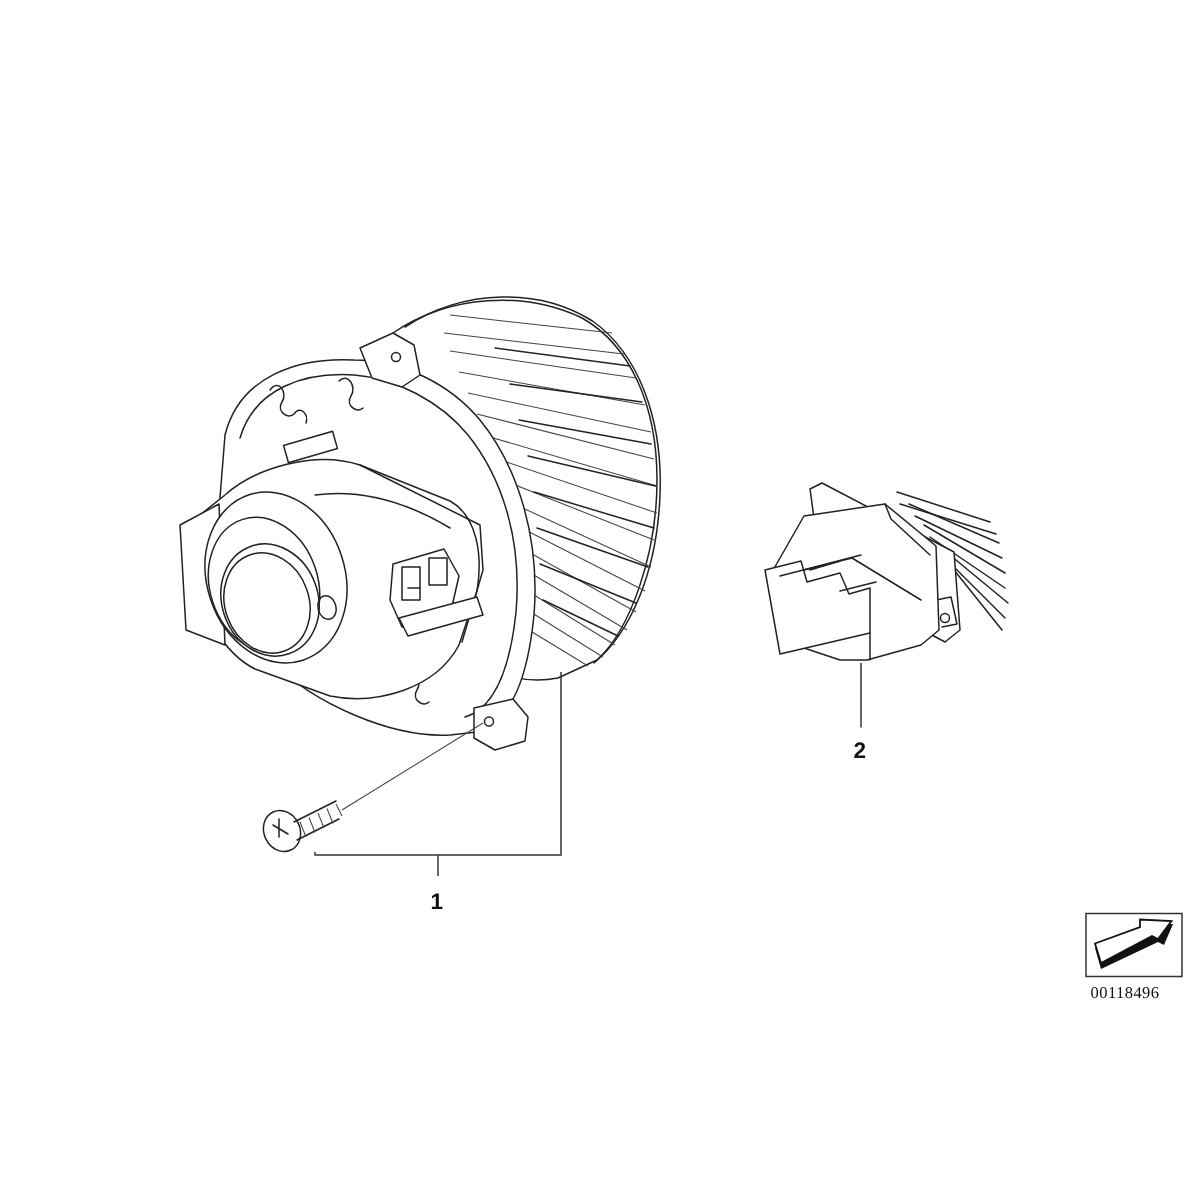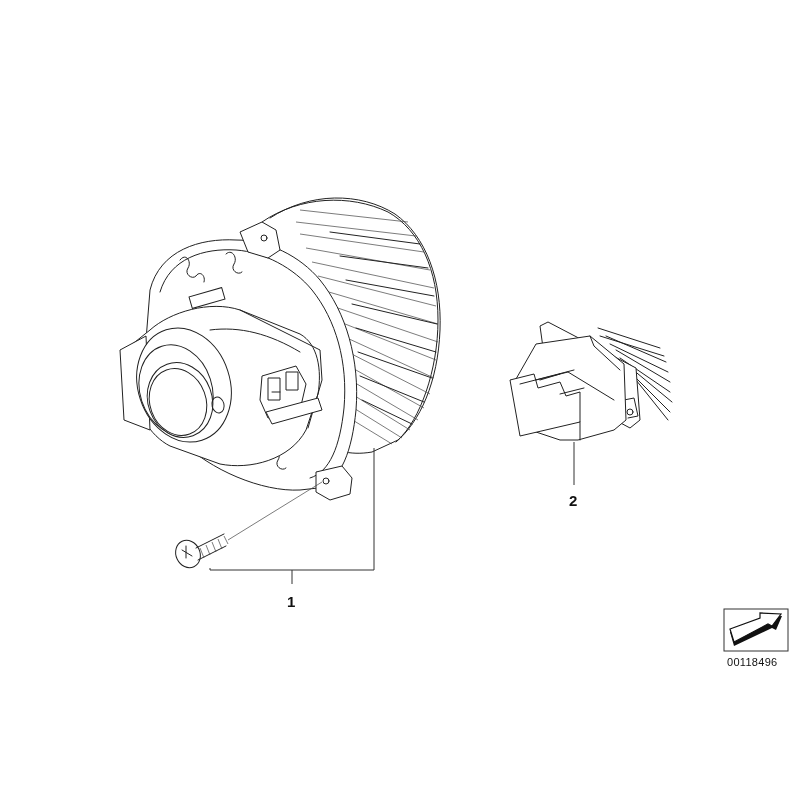--- a/index.html
+++ b/index.html
@@ -1,21 +1,21 @@
 <!DOCTYPE html>
 <html><head>
   <meta charset="utf-8">
   <style>
     html, body { margin: 0; padding: 0; background: #ffffff; }
     body { width: 800px; height: 800px; position: relative; overflow: hidden;
            font-family: "Liberation Sans", sans-serif; }
     .canvas { position: absolute; left: 0; top: 0; width: 800px; height: 800px; }
     .callout { position: absolute; font-family: "Liberation Sans", sans-serif;
                font-weight: bold; font-size: 15px; color: #111; line-height: 1; }
-    .refnum { position: absolute; font-family: Liberation Sans, sans-serif;
+    .refnum { position: absolute; font-family: Liberation Serif, serif;
               font-size: 11px; color: #111; letter-spacing: 0.3px; }
     svg .ln { fill: none; stroke: #222; stroke-width: 1; stroke-linejoin: round; stroke-linecap: round; }
     svg .lt { fill: none; stroke: #444; stroke-width: 0.7; }
     svg .fw { fill: #fff; stroke: #222; stroke-width: 1; stroke-linejoin: round; }
     svg .lead { fill: none; stroke: #333; stroke-width: 1; }
   </style>
 </head>
 <body>
 
 <div class="canvas">

